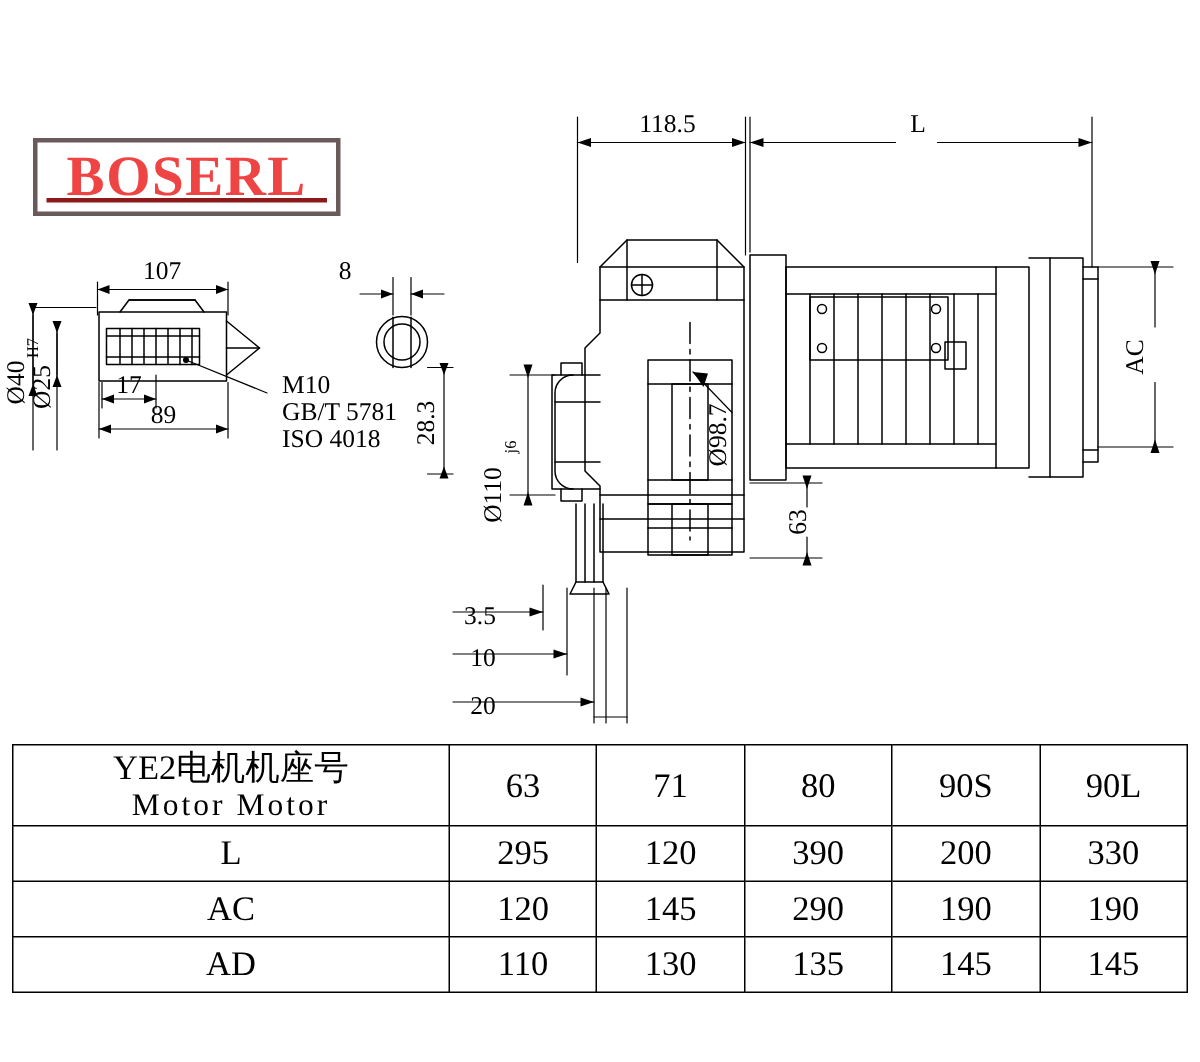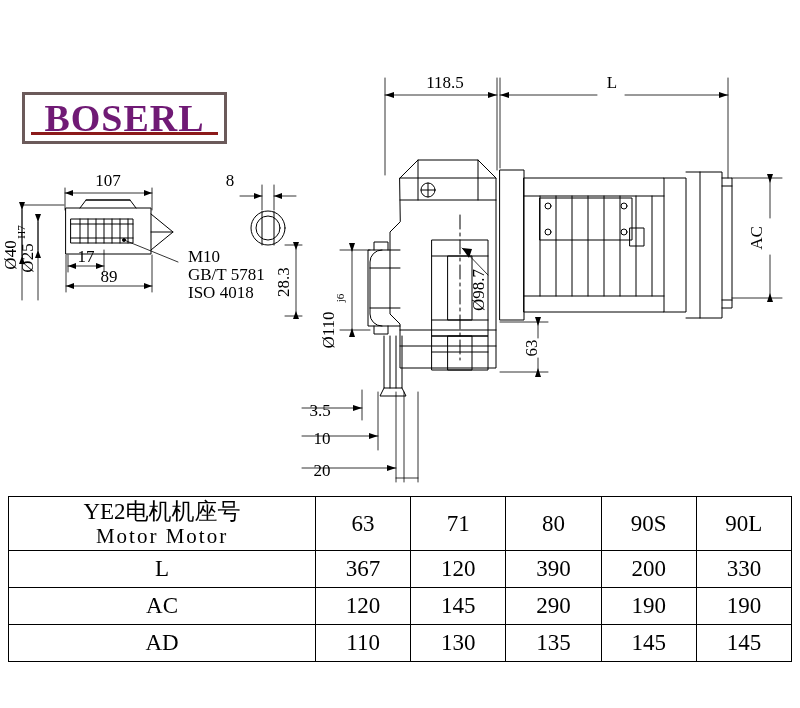--- a/index.html
+++ b/index.html
@@ -45,21 +45,21 @@
     left: 0;
     top: 0;
     width: 100%;
     height: 100%;
     display: flex;
     align-items: center;
     justify-content: center;
     font-family: "Liberation Serif", serif;
     font-size: 38px;
     font-weight: bold;
-    color: #701a75;
+    color: #ef4444;
     letter-spacing: 1px;
   }
   .logo-underline {
     position: absolute;
     left: 6px;
     right: 6px;
     bottom: 6px;
     height: 3px;
     background: #8c1a1a;
   }
@@ -85,21 +85,21 @@
     font-size: 23px;
     height: 36px;
     padding: 0;
   }
   table.spec td.label {
     width: 290px;
   }
   table.spec td.motor-head {
     line-height: 1.12;
     font-size: 23px;
-    padding: 2px 8px;
+    padding: 2px 0;
   }
   .motor-head .cn {
     display: block;
     font-size: 23px;
   }
   .motor-head .en {
     display: block;
     font-size: 21px;
     letter-spacing: 2px;
   }
@@ -386,21 +386,21 @@
           <span class="en">Motor Motor</span>
         </td>
         <td>63</td>
         <td>71</td>
         <td>80</td>
         <td>90S</td>
         <td>90L</td>
       </tr>
       <tr>
         <td class="label">L</td>
-        <td>367</td>
+        <td>295</td>
         <td>120</td>
         <td>390</td>
         <td>200</td>
         <td>330</td>
       </tr>
       <tr>
         <td class="label">AC</td>
         <td>120</td>
         <td>145</td>
         <td>290</td>

